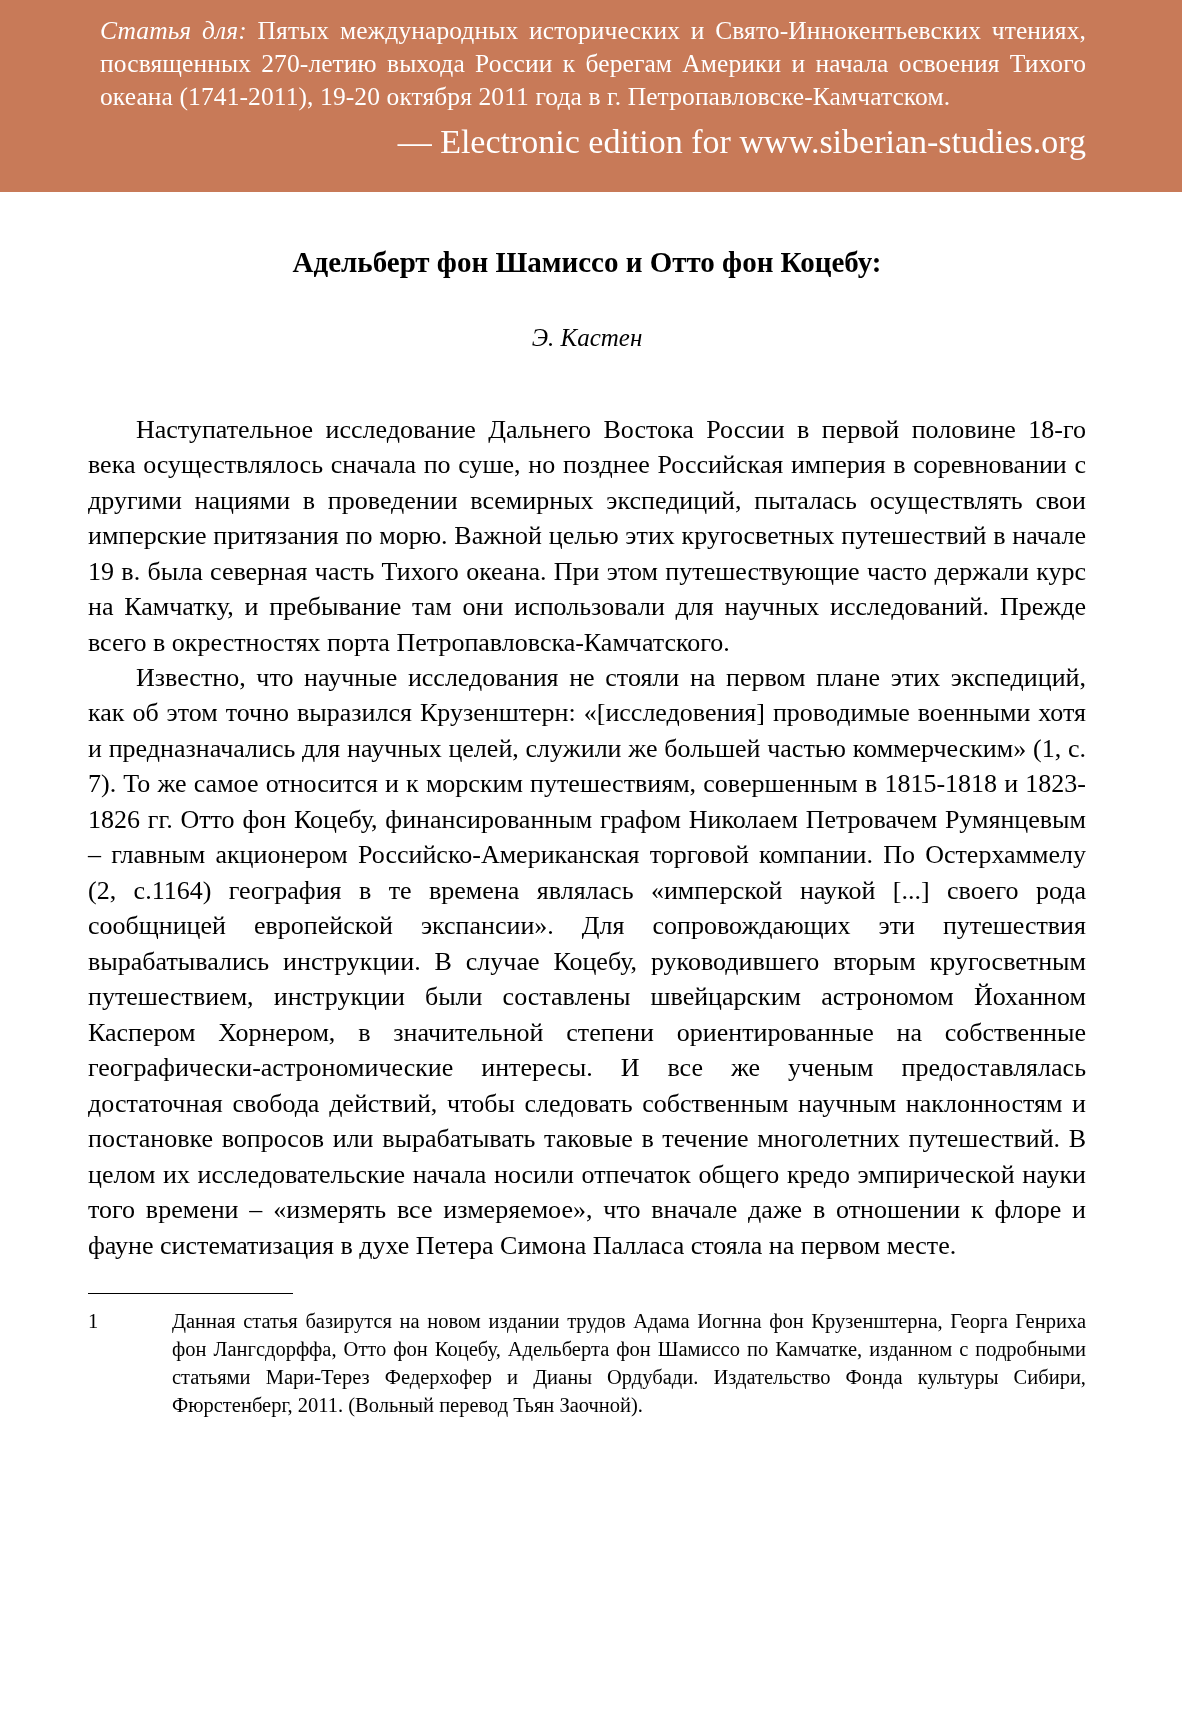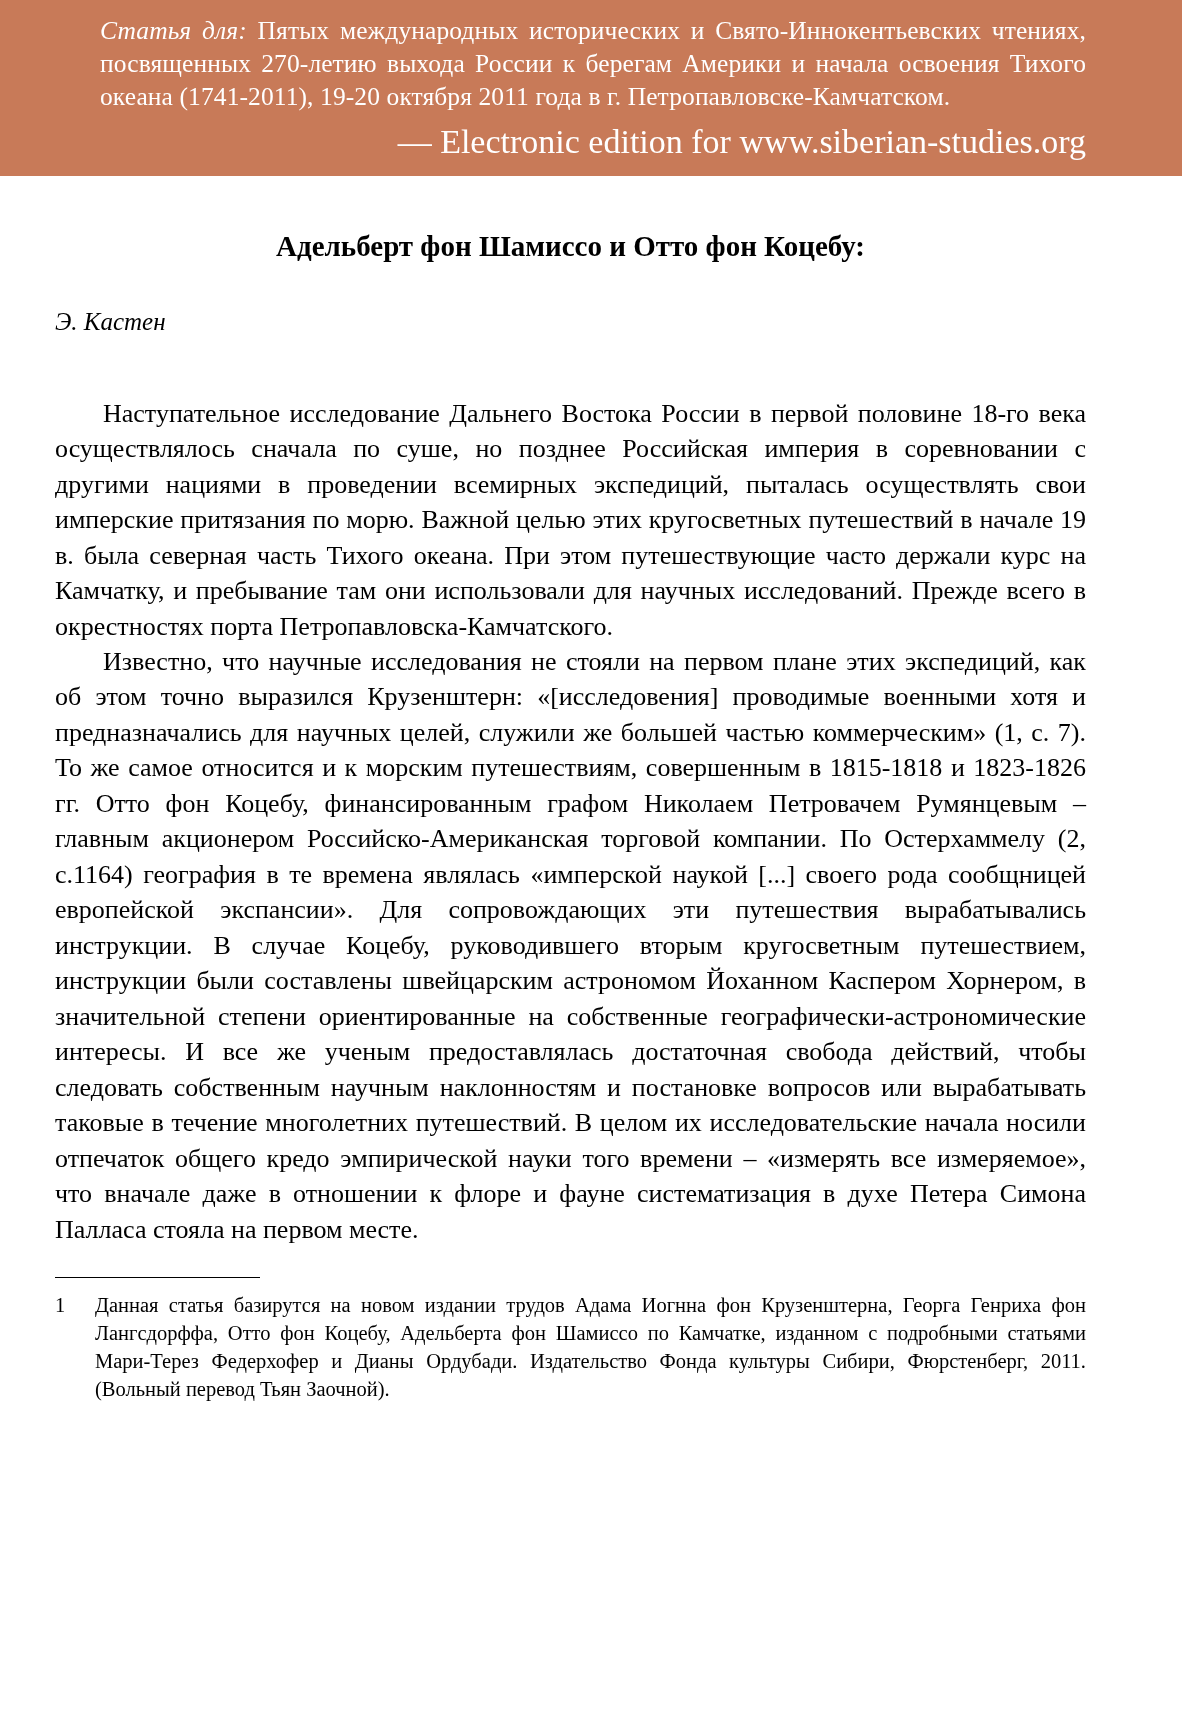--- a/index.html
+++ b/index.html
@@ -14,21 +14,21 @@
     font-family: "Liberation Serif", "DejaVu Serif", serif;
     color: #000000;
     overflow: hidden;
     position: relative;
   }
 
   
   .banner {
     background: #c87a58;
     color: #ffffff;
-    padding: 14px 96px 8px 100px;
+    padding: 14px 96px 24px 100px;
     box-sizing: border-box;
     width: 1182px;
     min-height: 170px;
   }
   .banner-para {
     font-size: 25.5px;
     line-height: 1.30;
     text-align: justify;
     text-align-last: left;
     margin: 0;
@@ -39,21 +39,21 @@
   }
   .banner-edition {
     font-size: 34px;
     text-align: right;
     margin: 8px 0 4px 0;
     line-height: 1.25;
   }
 
   
   .page {
-    padding: 0 96px 0 55px;
+    padding: 0 96px 0 88px;
     box-sizing: border-box;
     width: 1182px;
   }
 
   .doc-title {
     text-align: center;
     font-weight: bold;
     font-size: 29px;
     line-height: 1.30;
     margin: 52px 30px 0 30px;
@@ -61,21 +61,21 @@
   .doc-title .tline {
     display: block;
   }
   .doc-title sup {
     font-size: 0.62em;
     vertical-align: super;
     font-weight: bold;
   }
 
   .doc-author {
-    text-align: left;
+    text-align: center;
     font-style: italic;
     font-size: 25px;
     margin: 42px 0 0 0;
   }
 
   .body-block {
     margin-top: 60px;
   }
   .body-para {
     font-size: 26px;
@@ -102,20 +102,21 @@
     font-size: 20.5px;
     line-height: 1.36;
   }
   .footnote-marker {
     width: 40px;
     flex: 0 0 40px;
   }
   .footnote-text {
     flex: 1;
     text-align: justify;
+    margin-left: 44px;
   }
 </style>
 </head>
 <body>
 
 <div class="banner">
   <p class="banner-para"><span class="lead">Статья для:</span><span> Пятых международных исторических и Свято-Иннокентьевских чтениях, посвященных 270-летию выхода России к берегам Америки и начала освоения Тихого океана (1741-2011), 19-20  октября 2011 года в  г. Петропавловске-Камчатском.</span></p>
   <p class="banner-edition">— Electronic edition for www.siberian-studies.org</p>
 </div>
 

